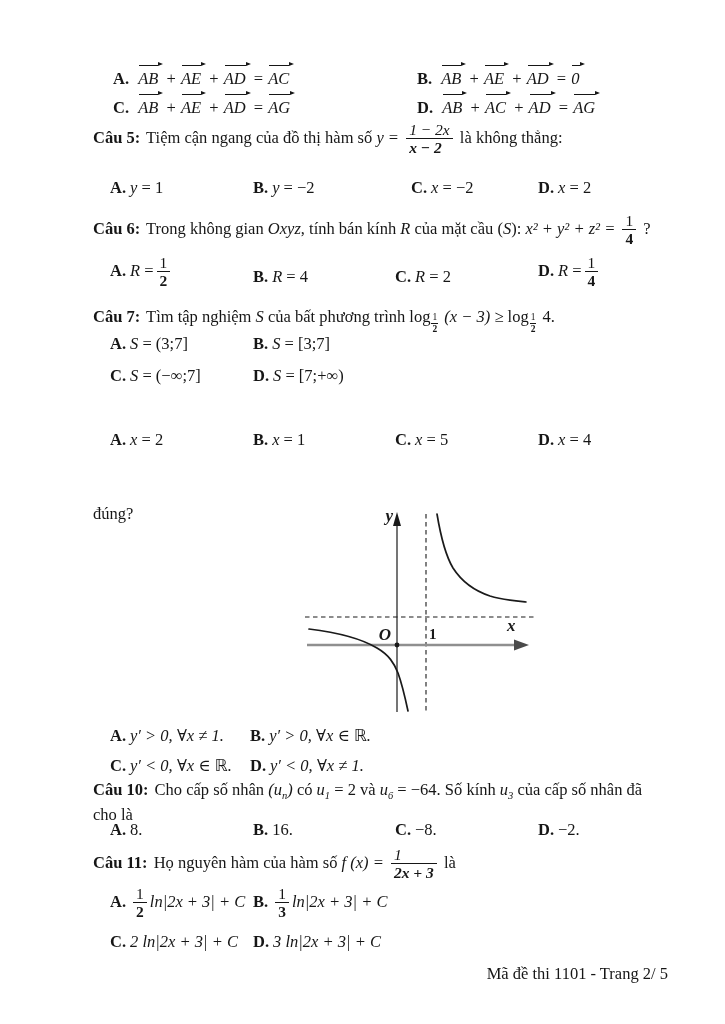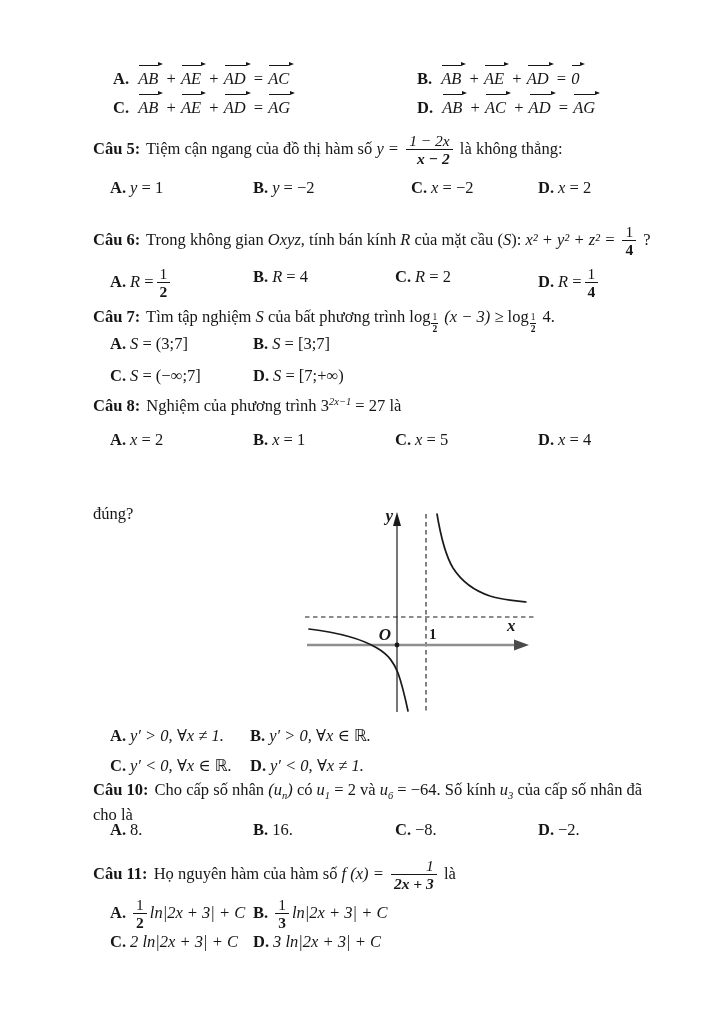--- a/index.html
+++ b/index.html
@@ -9,22 +9,22 @@
     font-family:"Liberation Serif","DejaVu Serif","DejaVu Sans",serif;
     font-size:16.5px; line-height:1.4;
   }
   .line { position:absolute; left:93px; white-space:nowrap; }
   .optrow { left:0; right:0; }
   .opt { position:absolute; top:0; white-space:nowrap; }
   .ol { font-weight:700; margin-right:4px; }
   .qt { font-weight:700; margin-right:2px; }
   .mv { font-style:italic; }
   .frac {
-    display:inline-block; vertical-align:middle; text-align:right;
-    line-height:1.12; font-size:15.5px; margin:12px 3px;
+    display:inline-block; vertical-align:middle; text-align:left;
+    line-height:1.12; font-size:15.5px; margin:1px 3px;
   }
   .fn { display:block; border-bottom:1.2px solid #161616; padding:0 3px; }
   .fd { display:block; padding:0 3px;font-weight:bold; }
   .subfrac {
     display:inline-block; position:relative; top:10px; font-size:9.5px;
     line-height:1.15; text-align:center; margin:0 2px 0 1px;
   }
   .subfrac .fn { border-bottom:0.9px solid #161616; padding:0 1px; }
   .subfrac .fd { padding:0 1px; }
   .vec { position:relative; display:inline-block; font-style:italic; padding:3px 4px 0 1px; }
@@ -141,27 +141,20 @@
   </div>
   <div class="line optrow" style="top:332px">
     <span class="opt" style="left:110px"><b class="ol">A.</b><i class="mv">S</i> <span>= (3;7]</span></span>
     <span class="opt" style="left:253px"><b class="ol">B.</b><i class="mv">S</i> <span>= [3;7]</span></span>
   </div>
   <div class="line optrow" style="top:364px">
     <span class="opt" style="left:110px"><b class="ol">C.</b><i class="mv">S</i> <span>= (−∞;7]</span></span>
     <span class="opt" style="left:253px"><b class="ol">D.</b><i class="mv">S</i> <span>= [7;+∞)</span></span>
   </div>
 
-  <div class="line" style="top:394px">
-    <b class="qt">Câu 8:</b>
-    <span>Nghiệm của phương trình</span>
-    <span>3</span><sup>2x−1</sup>
-    <span>= 27</span>
-    <span>là</span>
-  </div>
   <div class="line optrow" style="top:428px">
     <span class="opt" style="left:110px"><b class="ol">A.</b><i class="mv">x</i> <span>= 2</span></span>
     <span class="opt" style="left:253px"><b class="ol">B.</b><i class="mv">x</i> <span>= 1</span></span>
     <span class="opt" style="left:395px"><b class="ol">C.</b><i class="mv">x</i> <span>= 5</span></span>
     <span class="opt" style="left:538px"><b class="ol">D.</b><i class="mv">x</i> <span>= 4</span></span>
   </div>
 
   <div class="line" style="top:502px">
     <span>đúng?</span>
   </div>
@@ -224,14 +217,15 @@
   </div>
   <div class="line optrow" style="top:884px">
     <span class="opt" style="left:110px"><b class="ol">A.</b><span class="frac"><span class="fn">1</span><span class="fd">2</span></span><i class="mv">ln|2x + 3| + C</i></span>
     <span class="opt" style="left:253px"><b class="ol">B.</b><span class="frac"><span class="fn">1</span><span class="fd">3</span></span><i class="mv">ln|2x + 3| + C</i></span>
   </div>
   <div class="line optrow" style="top:930px">
     <span class="opt" style="left:110px"><b class="ol">C.</b><i class="mv">2 ln|2x + 3| + C</i></span>
     <span class="opt" style="left:253px"><b class="ol">D.</b><i class="mv">3 ln|2x + 3| + C</i></span>
   </div>
 
+  <div class="line footer" style="top:962px">Mã đề thi 1101 - Trang 2/ 5</div>
 
 </div>
 
 </body></html>

